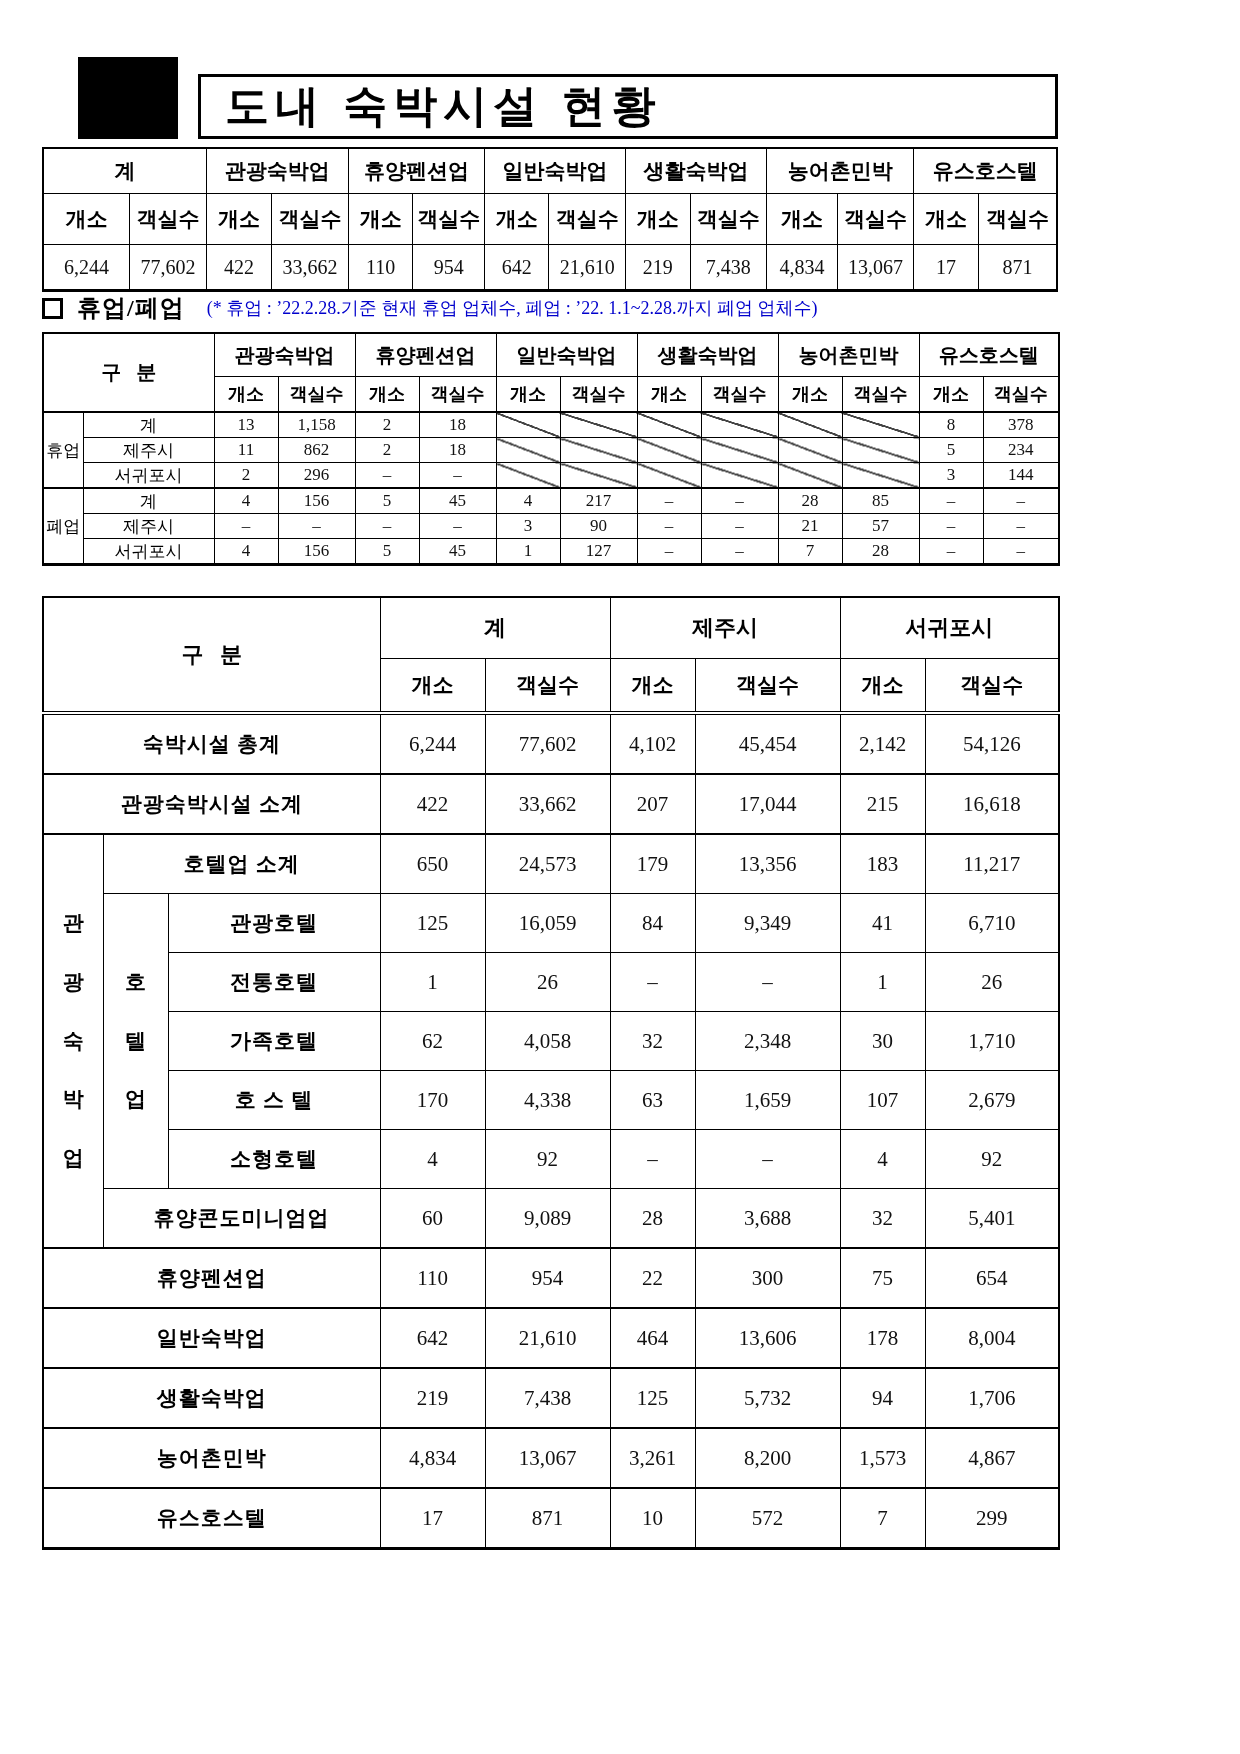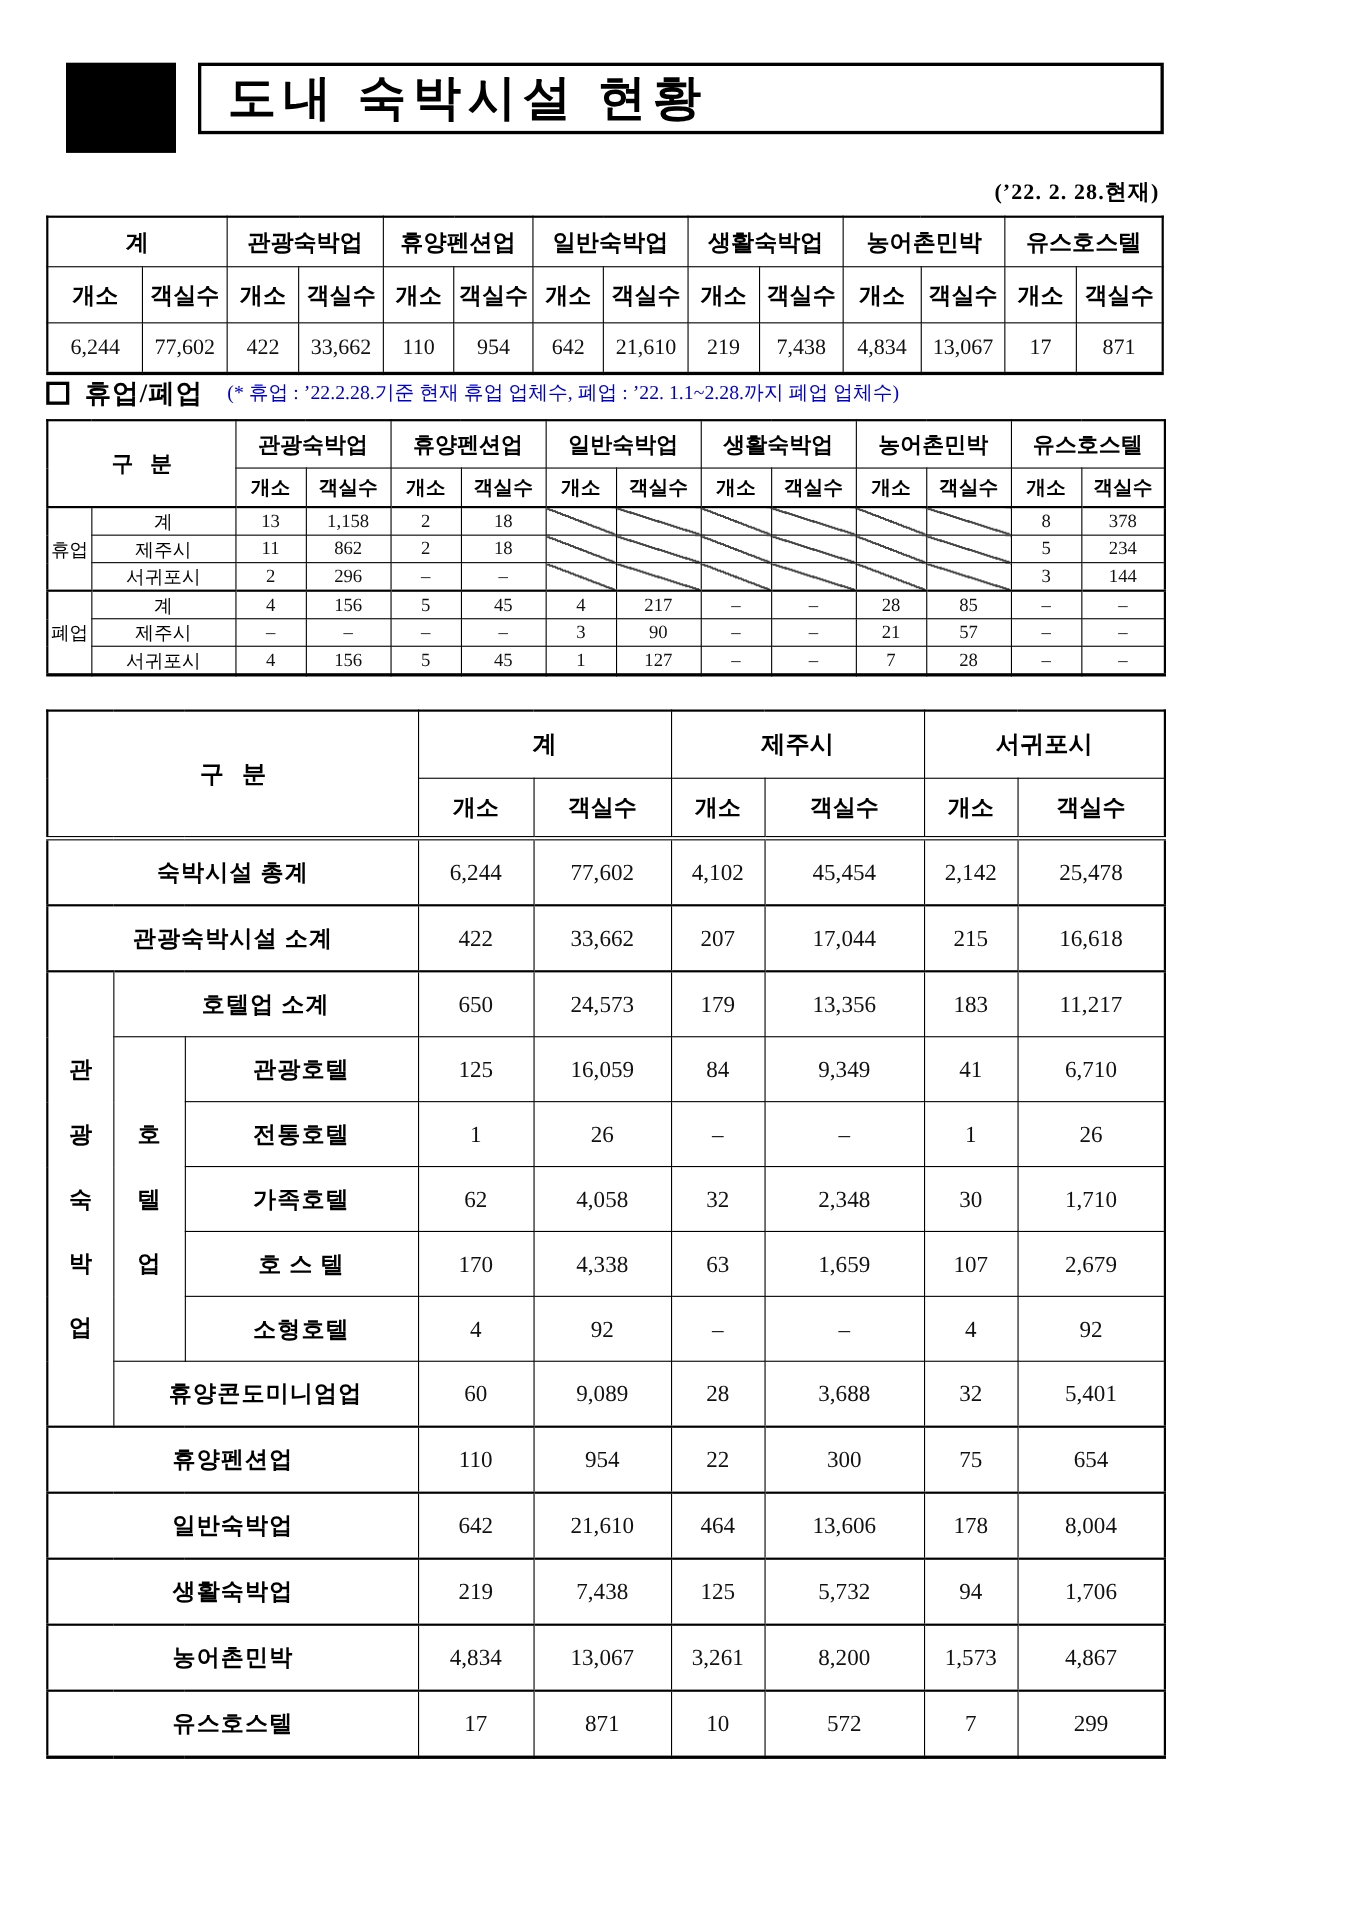--- a/index.html
+++ b/index.html
@@ -1,21 +1,21 @@
 <!DOCTYPE html>
 <html><head>
 <meta charset="utf-8">
 <style>
   html,body{margin:0;padding:0}
   body{width:1240px;height:1754px;background:#fff;color:#000;
        font-family:"Liberation Serif","DejaVu Serif",serif;overflow:hidden}
   .content{width:1016px;margin-left:42px}
 
   
-  .titlebar{display:flex;margin:57px 0 0 18px;align-items:flex-start}
+  .titlebar{display:flex;margin:57px 0 0 36px;align-items:flex-end}
   .black-box{width:100px;height:82px;background:#000;flex:none}
   .title-box{width:880px;margin-left:20px;border:3px solid #000;
              display:flex;align-items:center;padding-left:24px;box-sizing:border-box}
   .title-text{font-family:"Liberation Sans","DejaVu Sans",sans-serif;
               font-weight:bold;font-size:44px;letter-spacing:6px}
 
   .date-note{text-align:right;margin-top:22px;font-size:20px;font-weight:bold;
              letter-spacing:1px;padding-right:4px}
 
   
@@ -70,21 +70,20 @@
 
 <div class="content">
 
   <div class="titlebar">
     <div class="black-box"></div>
     <div class="title-box">
       <span class="title-text">도내 숙박시설 현황</span>
     </div>
   </div>
 
-  <div class="date-note">(’22. 2. 28.현재)</div>
 
 
   <table class="t1">
     <colgroup>
       <col style="width:86px">
         <col style="width:76px">
         <col style="width:65px">
         <col style="width:76px">
       <col style="width:64px">
         <col style="width:71px">
@@ -312,21 +311,21 @@
       <th>개소</th>
       <th>객실수</th>
     </tr>
     <tr>
       <th class="rlabel" colspan="3">숙박시설 총계</th>
       <td>6,244</td>
       <td>77,602</td>
       <td>4,102</td>
       <td>45,454</td>
       <td>2,142</td>
-      <td>25,478</td>
+      <td>54,126</td>
     </tr>
     <tr class="thick">
       <th class="rlabel" colspan="3">관광숙박시설 소계</th>
       <td>422</td>
       <td>33,662</td>
       <td>207</td>
       <td>17,044</td>
       <td>215</td>
       <td>16,618</td>
     </tr>

